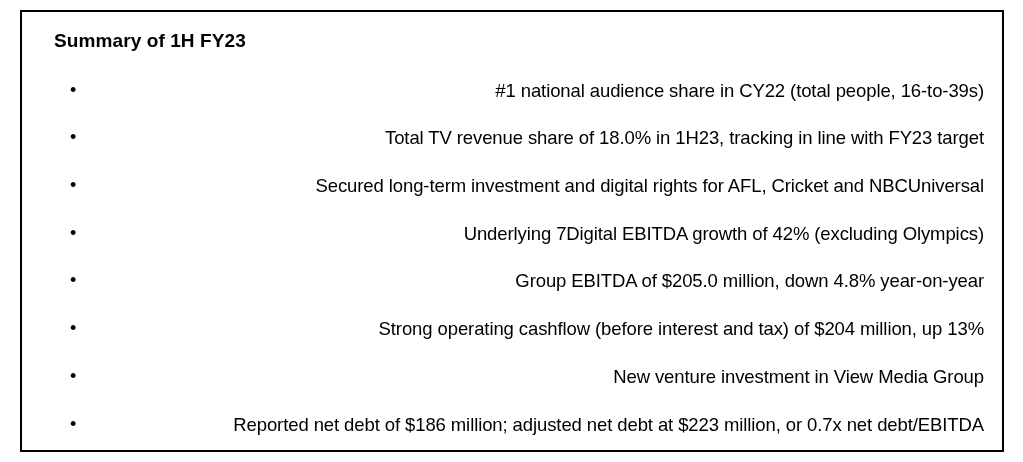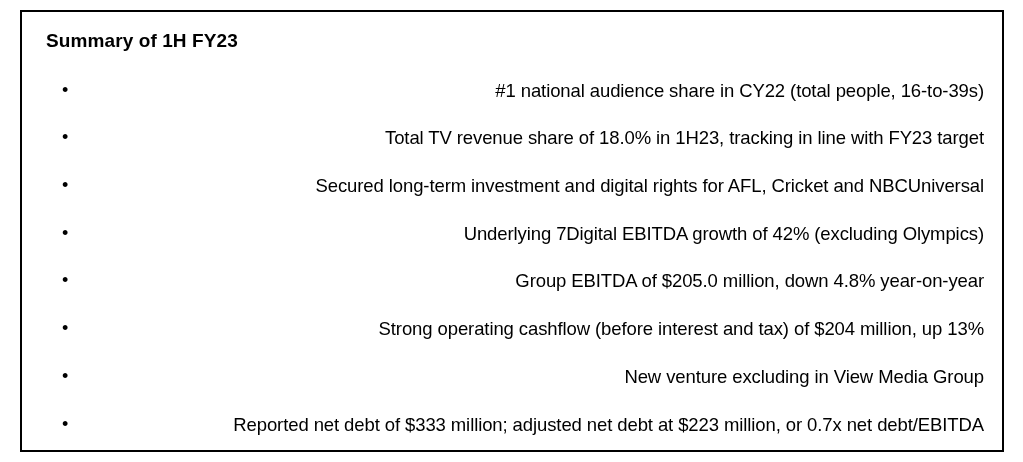--- a/index.html
+++ b/index.html
@@ -23,21 +23,21 @@
   }
   .summary-box {
     position: absolute;
     left: 20px;
     top: 10px;
     width: 984px;
     height: 442px;
     border: 2px solid #000000;
     box-sizing: border-box;
     background: #ffffff;
-    padding: 14px 18px 10px 18px;
+    padding: 14px 18px 10px 26px;
   }
   .box-title {
     font-size: 19px;
     font-weight: bold;
     letter-spacing: 0.1px;
     margin: 4px 0 0 6px;
     line-height: 1.2;
   }
   .bullet-list {
     list-style: none;
@@ -93,21 +93,21 @@
       <li class="bullet-item">
         <span class="bullet-dot">•</span>
         <span class="bullet-text">Group EBITDA of $205.0 million, down 4.8% year-on-year</span>
       </li>
       <li class="bullet-item">
         <span class="bullet-dot">•</span>
         <span class="bullet-text">Strong operating cashflow (before interest and tax) of $204 million, up 13%</span>
       </li>
       <li class="bullet-item">
         <span class="bullet-dot">•</span>
-        <span class="bullet-text">New venture excluding in View Media Group</span>
+        <span class="bullet-text">New venture investment in View Media Group</span>
       </li>
       <li class="bullet-item">
         <span class="bullet-dot">•</span>
-        <span class="bullet-text">Reported net debt of $333 million; adjusted net debt at $223 million, or 0.7x net debt/EBITDA</span>
+        <span class="bullet-text">Reported net debt of $186 million; adjusted net debt at $223 million, or 0.7x net debt/EBITDA</span>
       </li>
     </ul>
   </div>
 </div>
 
 </body></html>

